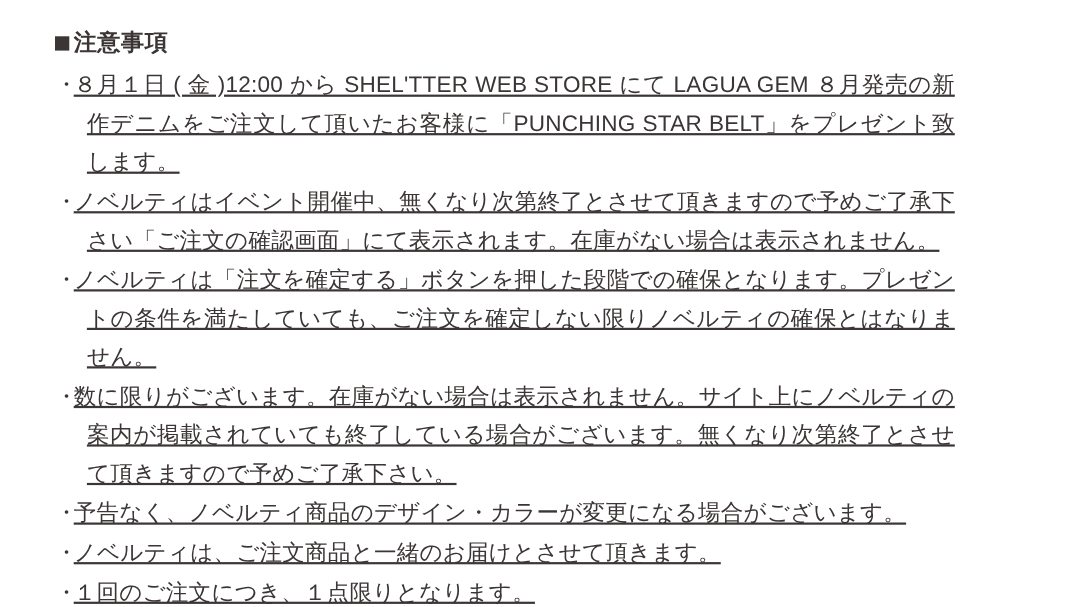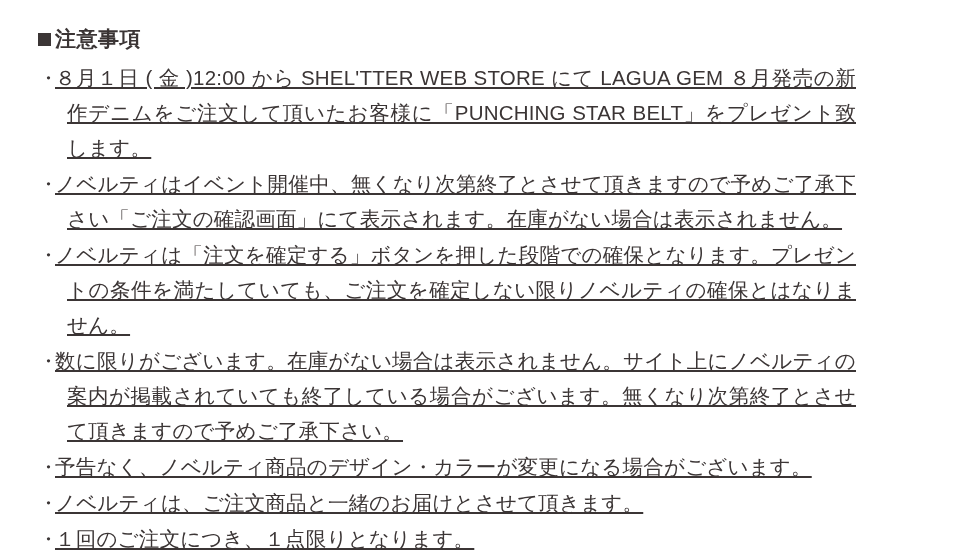--- a/index.html
+++ b/index.html
@@ -13,20 +13,21 @@
     font-family: "Liberation Sans", "DejaVu Sans", sans-serif;
     color: #3b3535;
     overflow: hidden;
   }
   .page {
     width: 888px;
     height: 552px;
     box-sizing: border-box;
     padding: 22px 30px 0 38px;
     position: relative;
+    margin-left: 12px;
   }
   .heading {
     font-size: 21px;
     line-height: 34px;
     letter-spacing: 0.5px;
     color: #3b3535;
     margin: 0 0 4px 0;
     display: flex;
     align-items: center;
   }

